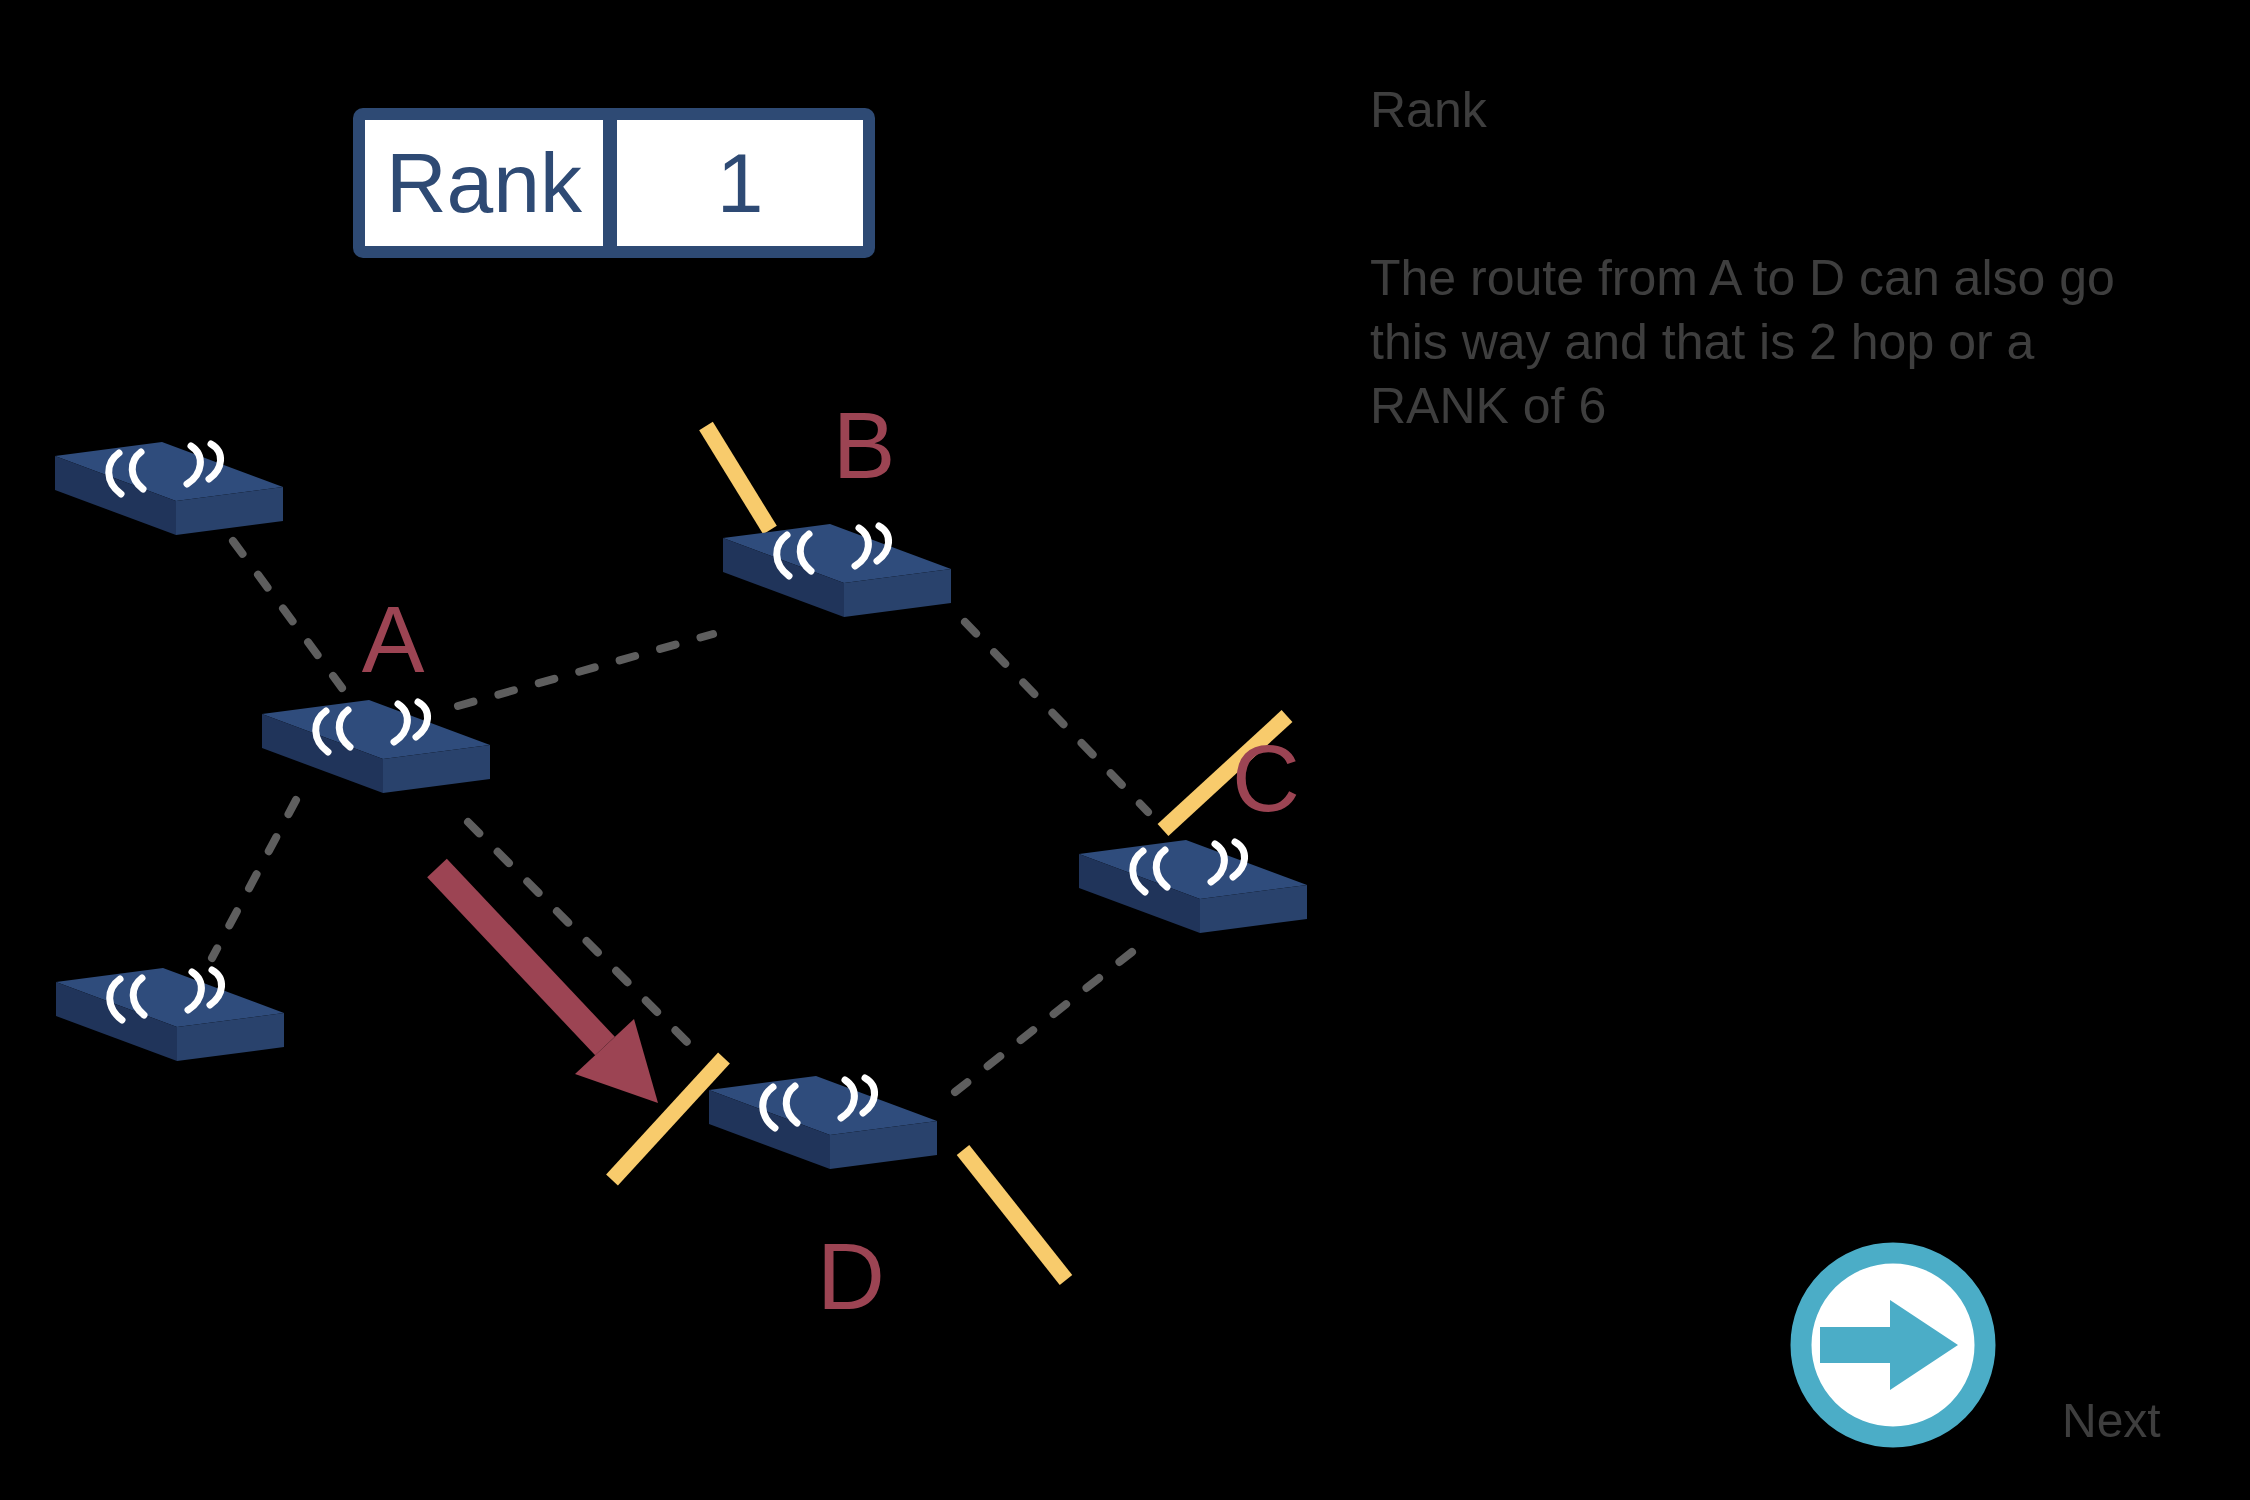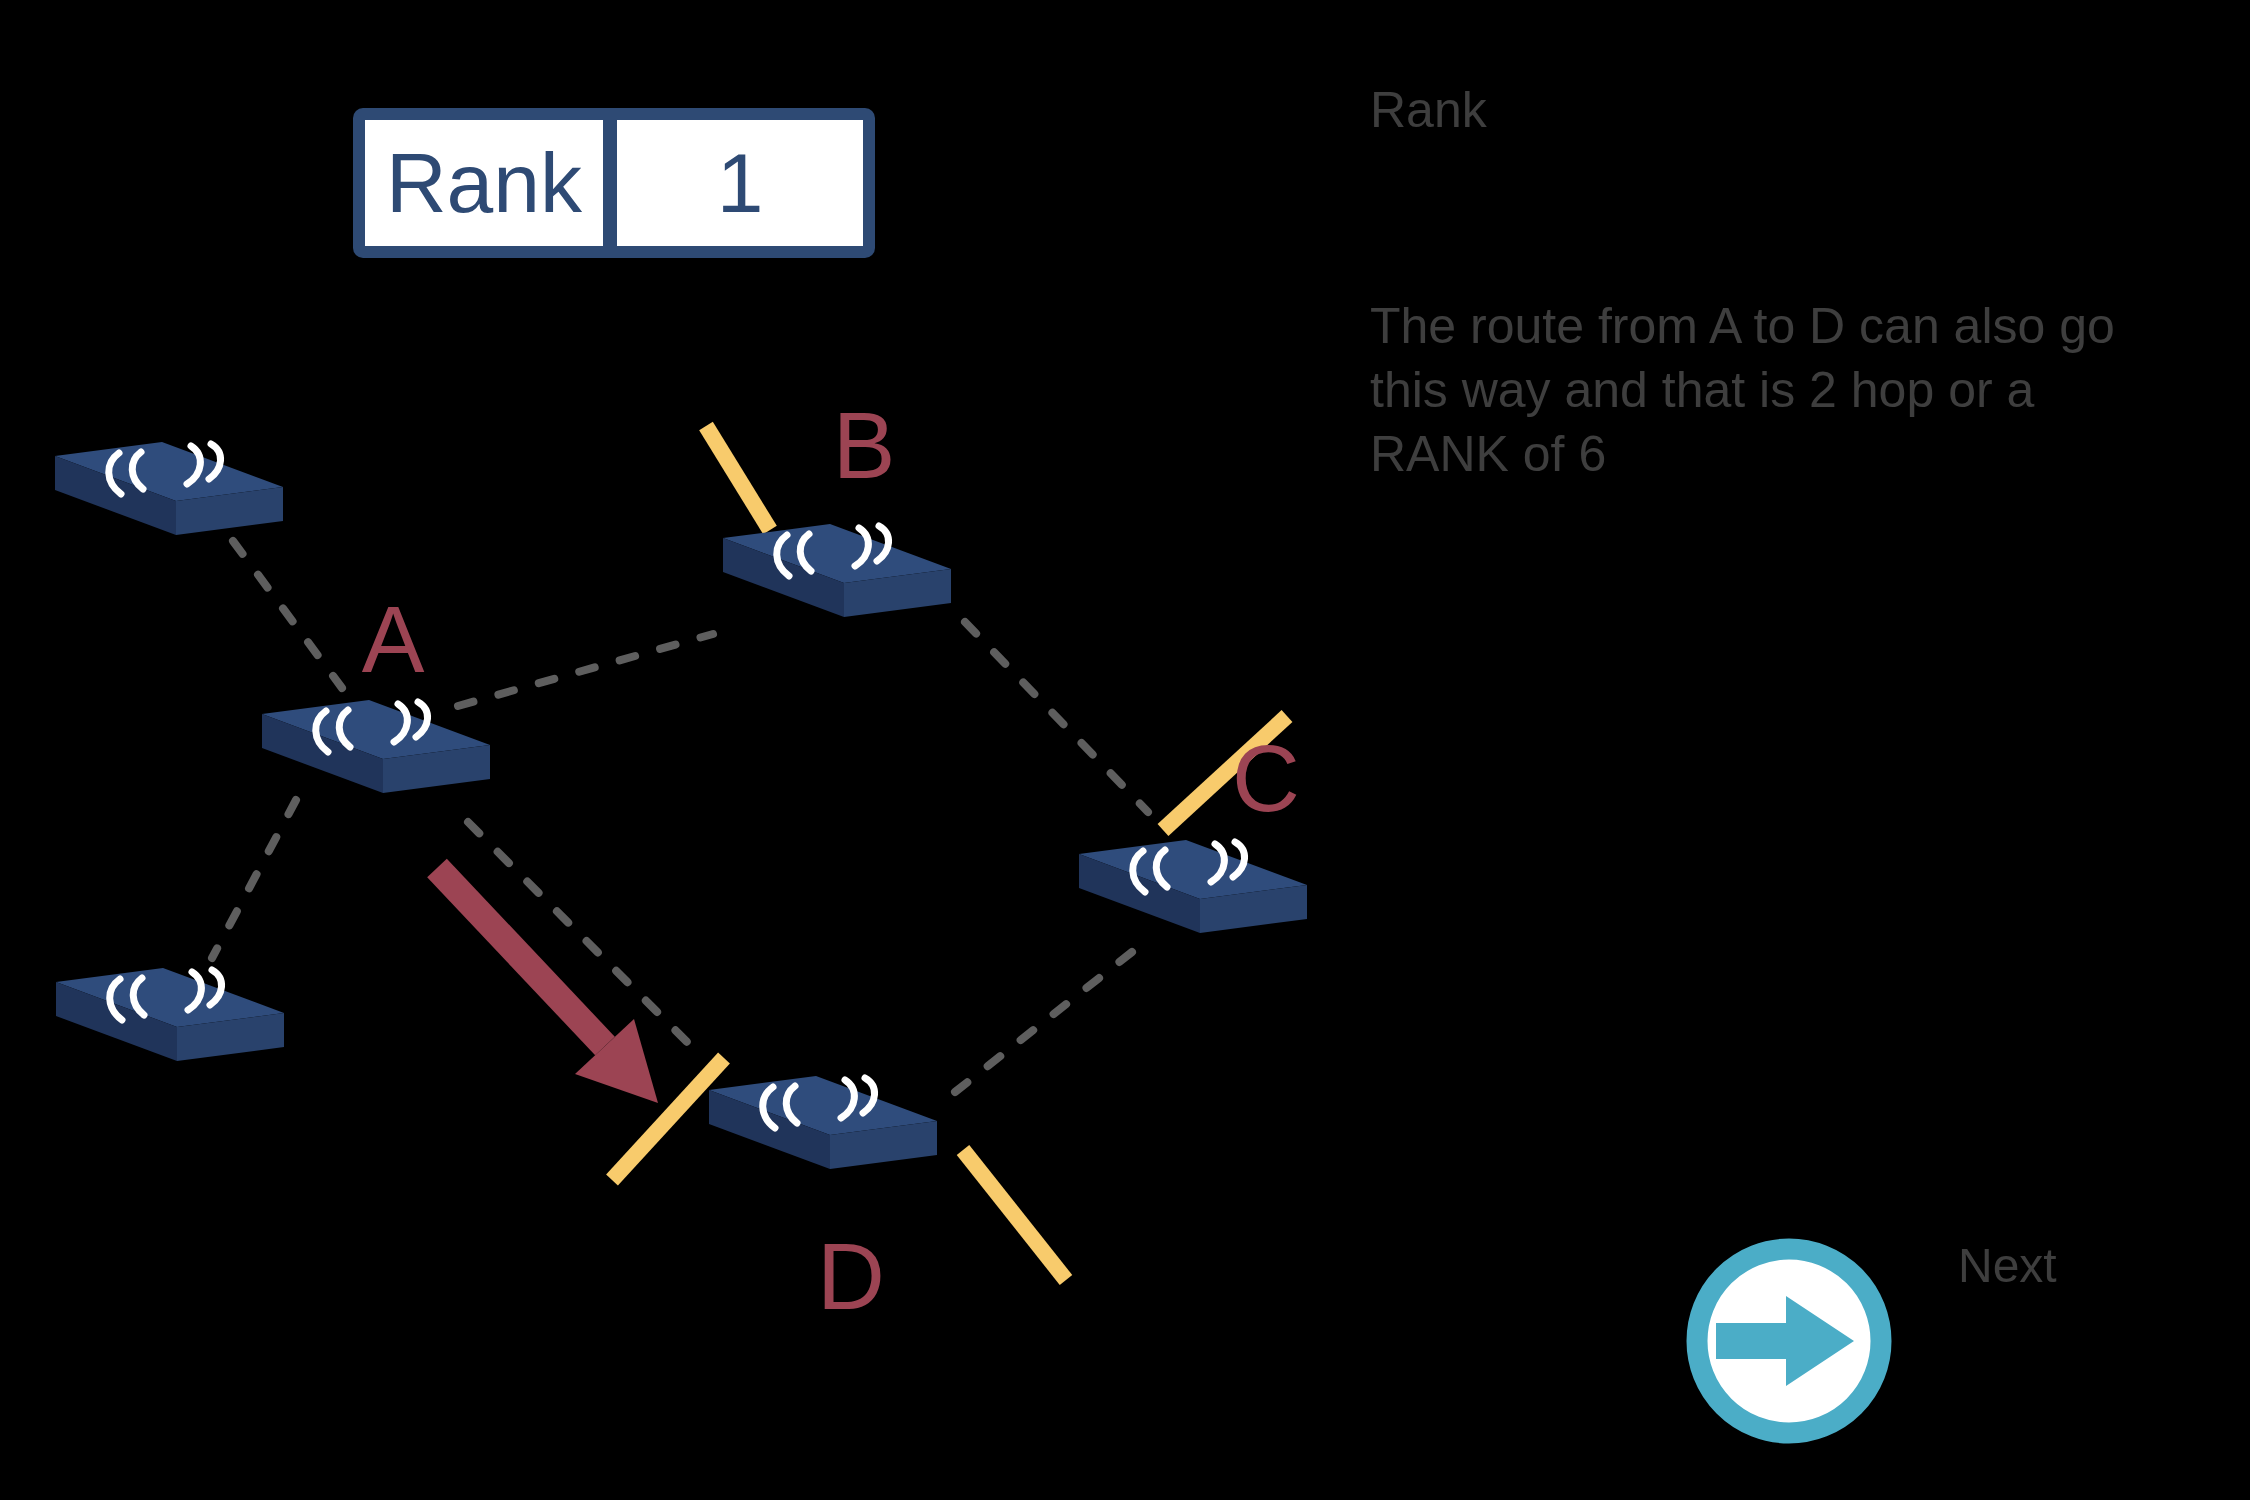--- a/index.html
+++ b/index.html
@@ -49,43 +49,42 @@
     font-size: 50px;
     line-height: 64px;
   }
   .info-text {
     position: absolute;
     left: 1370px; top: 246px;
     color: #3E3E3E;
     font-size: 50px;
     line-height: 64px;
     white-space: nowrap;
-    margin-top: 48px;
   }
 
   
   .node-label {
     position: absolute;
     transform: translate(-50%, -50%);
     color: #9C4453;
     font-size: 94px;
     line-height: 1;
   }
   .label-a { left: 393px; top: 640px; }
   .label-b { left: 864px; top: 446px; }
   .label-c { left: 1266px; top: 779px; }
   .label-d { left: 851px; top: 1277px; }
 
   
   .next-button {
     position: absolute;
-    left: 1686px; top: 1238px;
+    left: 1790px; top: 1238px;
     height: 210px;
     display: flex;
-    align-items: flex-start;
+    align-items: flex-end;
     gap: 66px;
     cursor: pointer;
   }
   .next-button .next-label {
     color: #3E3E3E;
     font-size: 48px;
   }
 </style>
 </head>
 <body>

